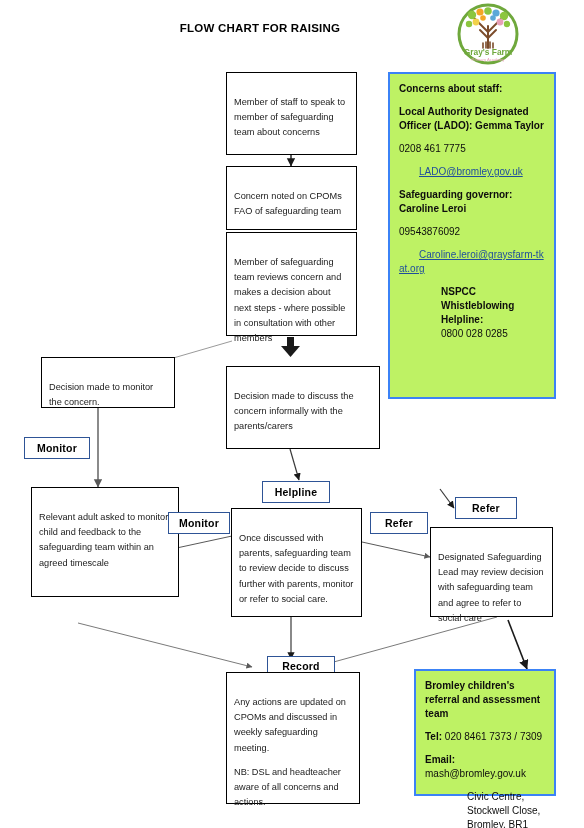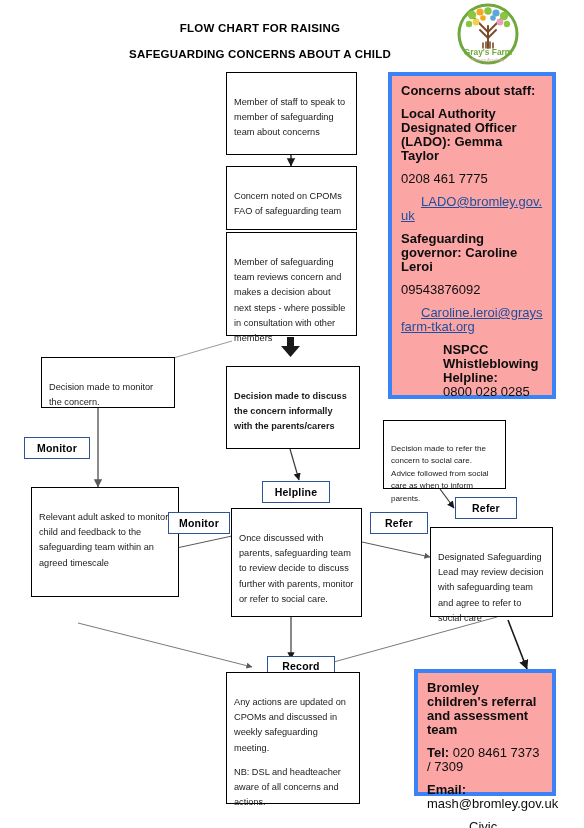--- a/index.html
+++ b/index.html
@@ -25,22 +25,22 @@
   
   .box{
     position:absolute;border:1px solid #000;background:#fff;
     box-sizing:border-box;padding:22px 7px 4px 7px;
     font-size:9.2px;line-height:15.2px;color:#1a1a1a;
   }
   .box.small{font-size:8.1px;line-height:12.4px;}
 
   
   .panel{
-    position:absolute;border:4px solid #3b82f6;background:#fca5a5;
-    box-sizing:border-box;padding:8px 9px;font-size:13px;
+    position:absolute;border:2px solid #3b82f6;background:#bef264;
+    box-sizing:border-box;padding:8px 9px;font-size:10px;
     line-height:14px;color:#0d0d0d;
   }
   .panel .b{font-weight:bold;display:block;}
   .panel .p{margin:0 0 9px 0;}
   .panel .p:last-child{margin-bottom:0;margin-left:42px;}
   .panel a,.link{color:#1F4E9C;text-decoration:underline;word-break:break-all;padding-left:20px;}
 
   
   .chip{
     position:absolute;border:1px solid #2E5496;background:#fff;
@@ -54,21 +54,20 @@
          pointer-events:none;}
 
   .nb{height:9px;}
 </style>
 </head>
 <body>
 
 <div class="page">
 
   <div class="title" id="title-line-1">FLOW CHART FOR RAISING</div>
-  <div class="title" id="title-line-2">SAFEGUARDING CONCERNS ABOUT A CHILD</div>
 
   <div class="logo">
     <svg width="72" height="64" viewBox="0 0 72 64" aria-hidden="true">
       <circle cx="36" cy="32" r="29" fill="#ffffff" stroke="#6FA83C" stroke-width="3"></circle>
       <g stroke="#7B4B2A" stroke-width="2" fill="none" stroke-linecap="round">
         <path d="M36 46 L36 24"></path>
         <path d="M36 30 L26 20"></path>
           <path d="M36 30 L46 20"></path>
         <path d="M36 36 L28 28"></path>
           <path d="M36 36 L44 28"></path>
@@ -142,31 +141,30 @@
   <div class="box" style="left:226px;top:166px;width:131px;height:64px;">Concern noted on CPOMs FAO of safeguarding team</div>
 
   <div class="box" style="left:226px;top:232px;width:131px;height:104px;">Member of safeguarding team reviews concern and makes a decision about next steps - where possible in consultation with other members</div>
 
   <div class="box" style="left:41px;top:357px;width:134px;height:51px;">Decision made to monitor the concern.</div>
 
   <div class="chip" style="left:24px;top:437px;width:66px;height:22px;">Monitor</div>
 
   <div class="box" style="left:31px;top:487px;width:148px;height:110px;">Relevant adult asked to monitor child and feedback to the safeguarding team within an agreed timescale</div>
 
-  <div class="box" style="left:226px;top:366px;width:134px;height:83px;font-weight:bold;">Decision made to discuss the concern informally with the parents/carers</div>
+  <div class="box" style="left:226px;top:366px;width:154px;height:83px;">Decision made to discuss the concern informally with the parents/carers</div>
 
   <div class="chip" style="left:262px;top:481px;width:68px;height:22px;">Helpline</div>
 
   <div class="box" style="left:231px;top:508px;width:131px;height:109px;">Once discussed with parents, safeguarding team to review decide to discuss further with parents, monitor or refer to social care.</div>
 
   <div class="chip" style="left:168px;top:512px;width:62px;height:22px;">Monitor</div>
 
   <div class="chip" style="left:370px;top:512px;width:58px;height:22px;">Refer</div>
 
-  <div class="box small" style="left:383px;top:420px;width:123px;height:69px;">Decision made to refer the concern to social care. Advice followed from social care as when to inform parents.</div>
 
   <div class="chip" style="left:455px;top:497px;width:62px;height:22px;">Refer</div>
 
   <div class="box" style="left:430px;top:527px;width:123px;height:90px;">Designated Safeguarding Lead may review decision with safeguarding team and agree to refer to social care</div>
 
   <div class="chip" style="left:255px;top:656px;width:68px;height:20px;margin-left:12px;">Record</div>
 
   <div class="box" style="left:226px;top:672px;width:134px;height:132px;">
     <div>Any actions are updated on CPOMs and discussed in weekly safeguarding meeting.</div>
     <div class="nb"></div>

